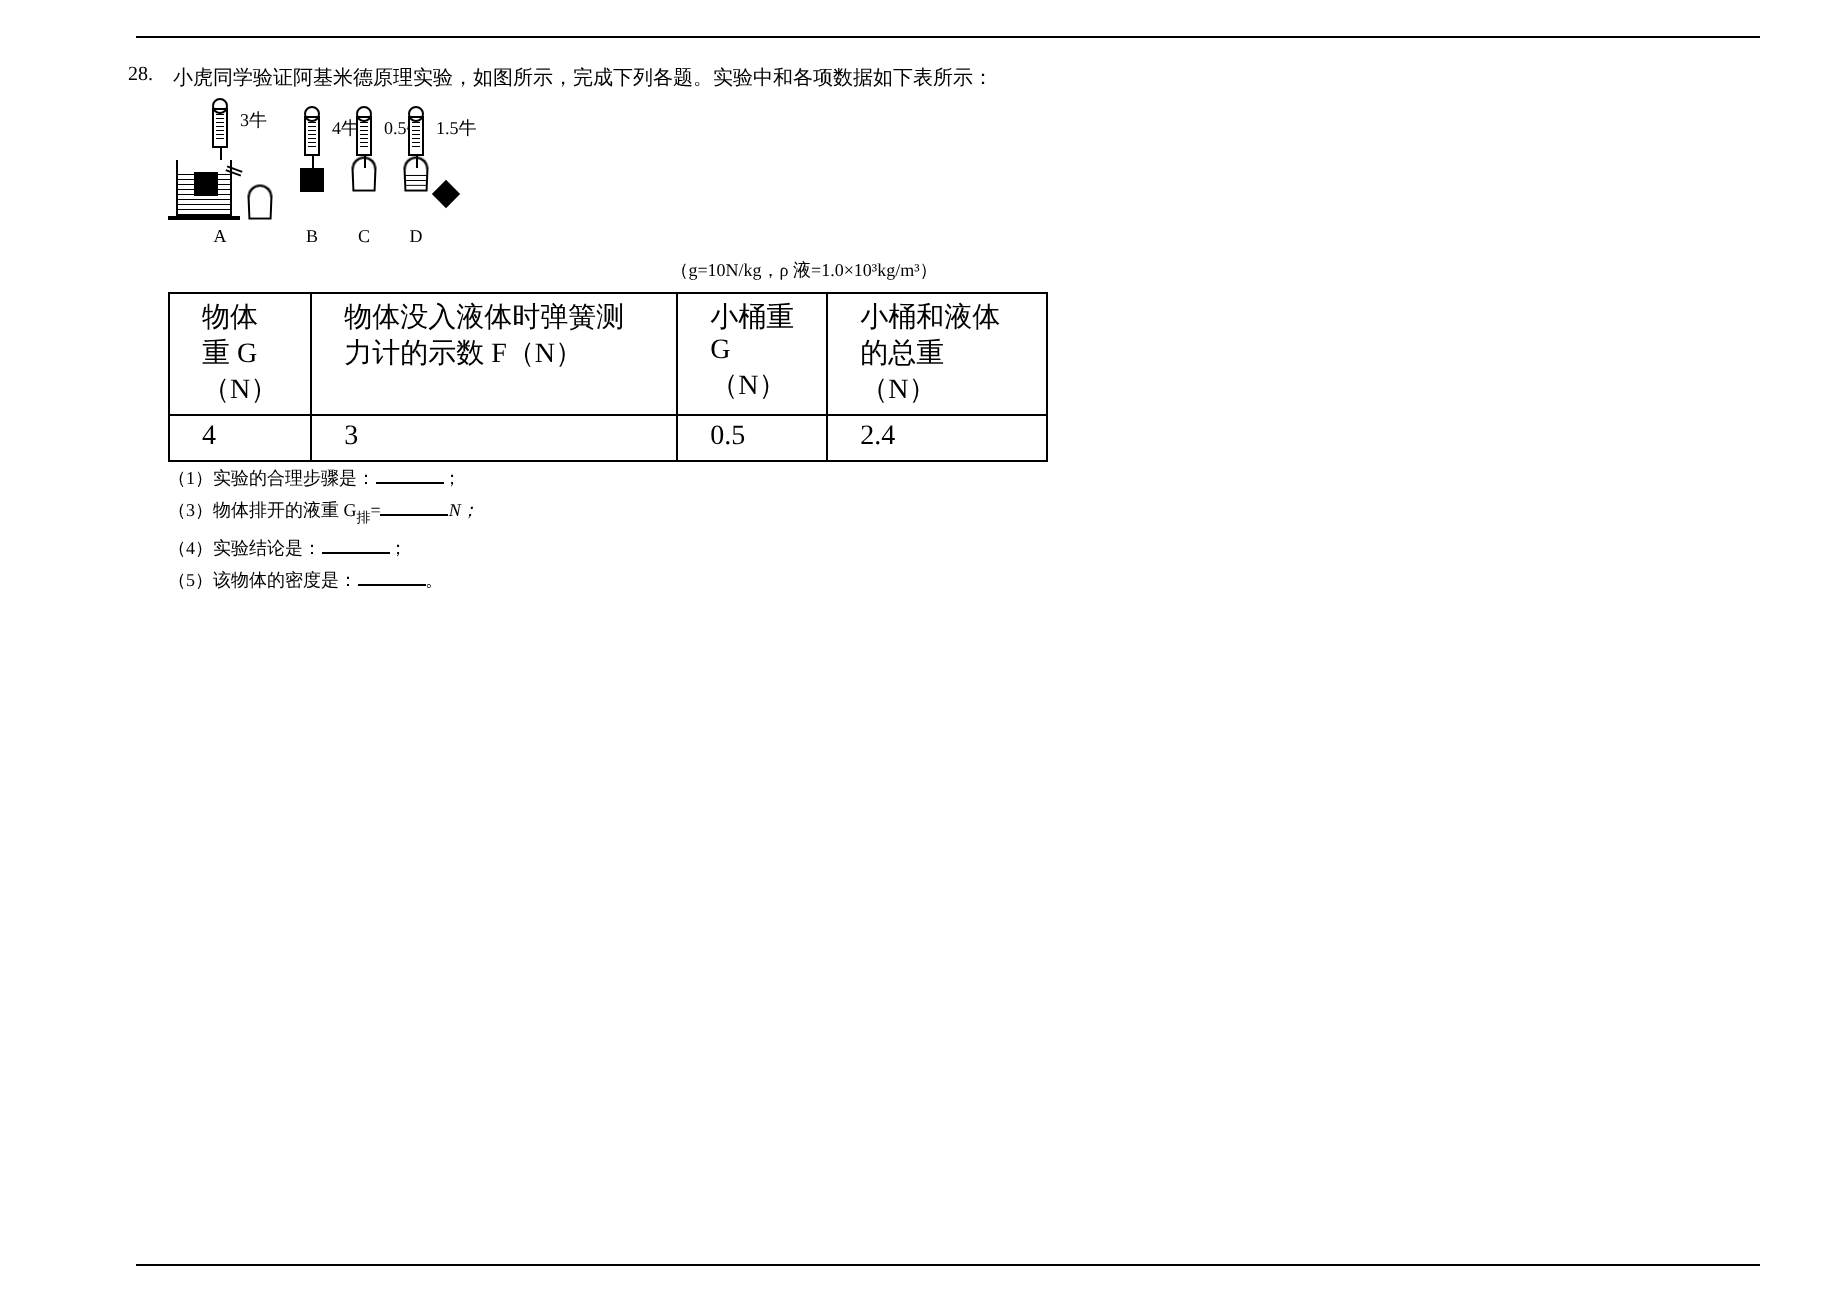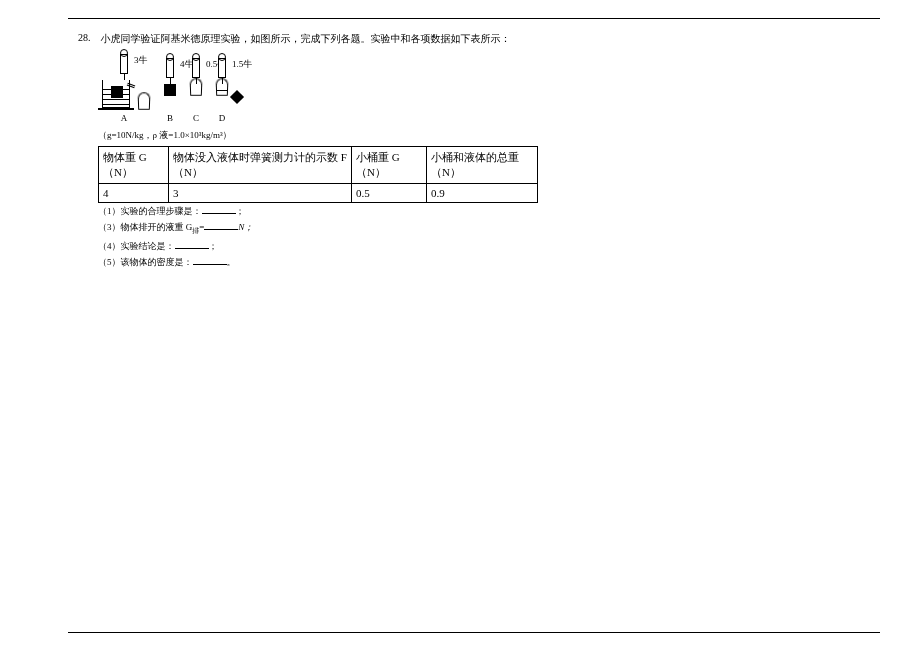--- a/index.html
+++ b/index.html
@@ -15,21 +15,21 @@
     .hr-top {
       position: absolute;
       top: 18px;
       left: 68px;
       right: 40px;
       border-top: 1px solid #000;
     }
     .content {
       position: absolute;
       top: 32px;
-      left: 78px;
+      left: 64px;
       width: 640px;
     }
     .qnum {
       display: inline-block;
       width: 20px;
       vertical-align: top;
     }
     .qtext {
       display: inline;
     }
@@ -145,33 +145,34 @@
       position: absolute;
       right: -14px;
       top: 8px;
       width: 10px;
       height: 10px;
       background: #000;
       transform: rotate(45deg);
     }
     .note-line {
       margin-top: 6px;
-      margin-left: 20px;
+      margin-left: 36px;
       font-size: 9px;
+      text-align: center;
     }
     .data-table {
       margin-top: 4px;
       margin-left: 20px;
       border-collapse: collapse;
       width: 440px;
     }
     .data-table td {
       border: 1px solid #000;
-      padding: 3px 4px;
-      font-size: 11px;
+      padding: 3px 16px;
+      font-size: 14px;
       vertical-align: top;
     }
     .italic { font-style: italic; }
     .sub { font-size: 7px; vertical-align: sub; }
     .qlist {
       margin-top: 0;
       margin-left: 20px;
       font-size: 9px;
       line-height: 1.8;
     }
@@ -286,21 +287,21 @@
         <tr>
       <td style="width:70px">物体重 G（N）</td>
       <td style="width:183px">物体没入液体时弹簧测力计的示数 F（N）</td>
       <td style="width:75px">小桶重 G（N）</td>
       <td>小桶和液体的总重（N）</td>
     </tr>
     <tr>
       <td>4</td>
       <td>3</td>
       <td>0.5</td>
-      <td>0.9</td>
+      <td>2.4</td>
     </tr>
   </tbody>
     </table>
 
   <div class="qlist">
     <div>
       <span>（1）实验的合理步骤是：</span><span class="blank"></span><span>；</span>
     </div>
     <div>
       <span>（3）物体排开的液重 G</span><span class="sub">排</span><span>=</span><span class="blank"></span><span class="italic">N；</span>

